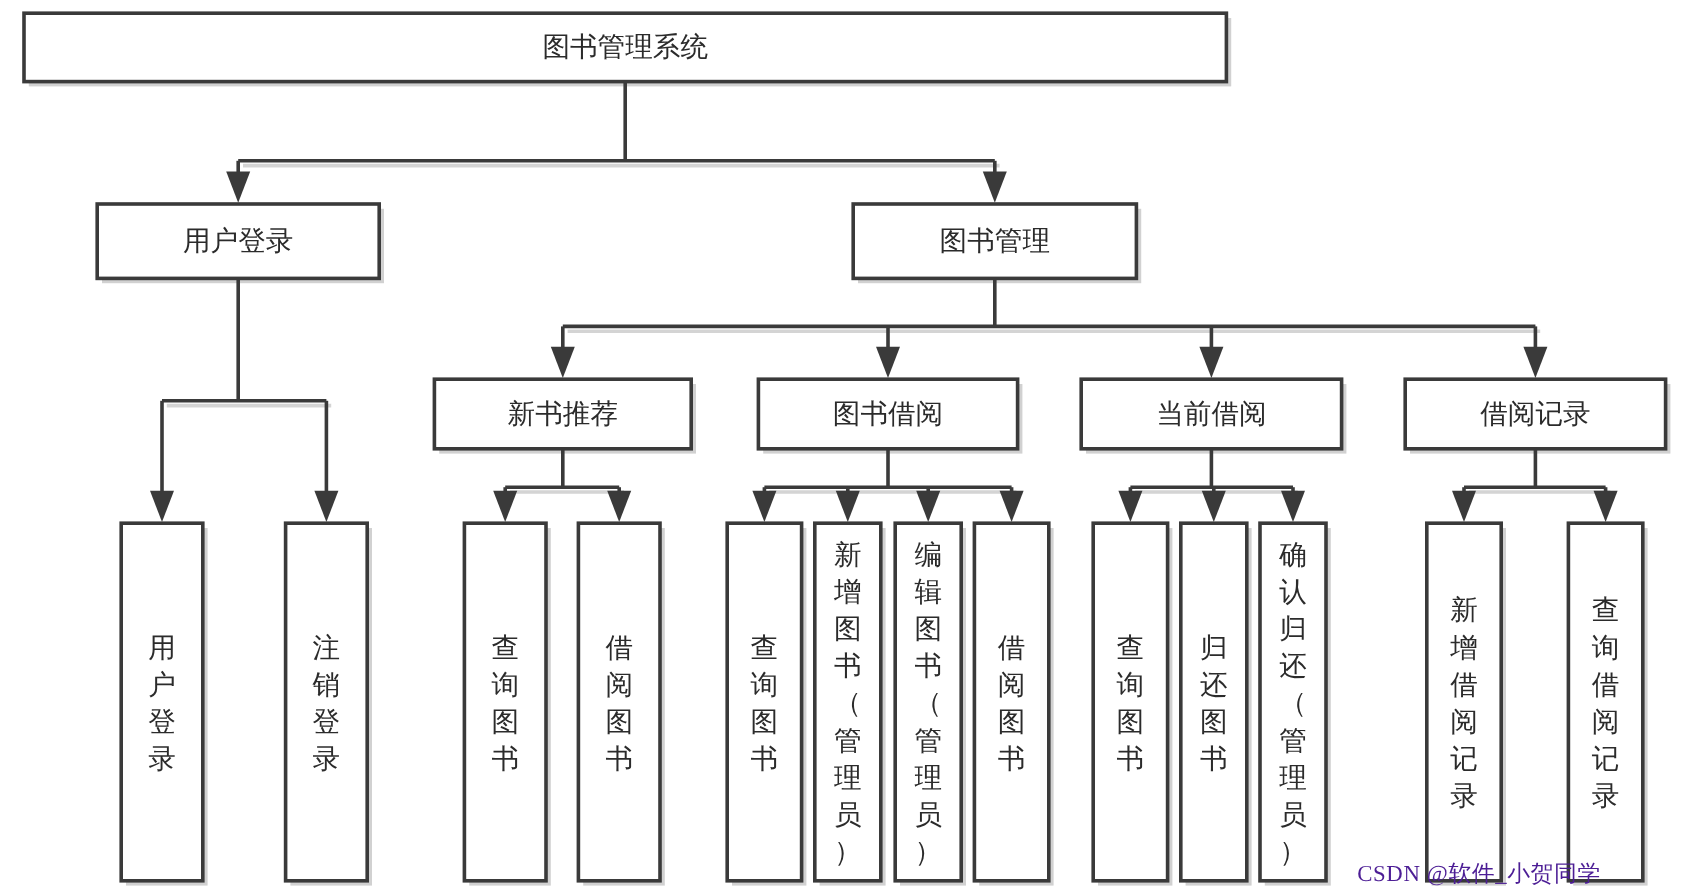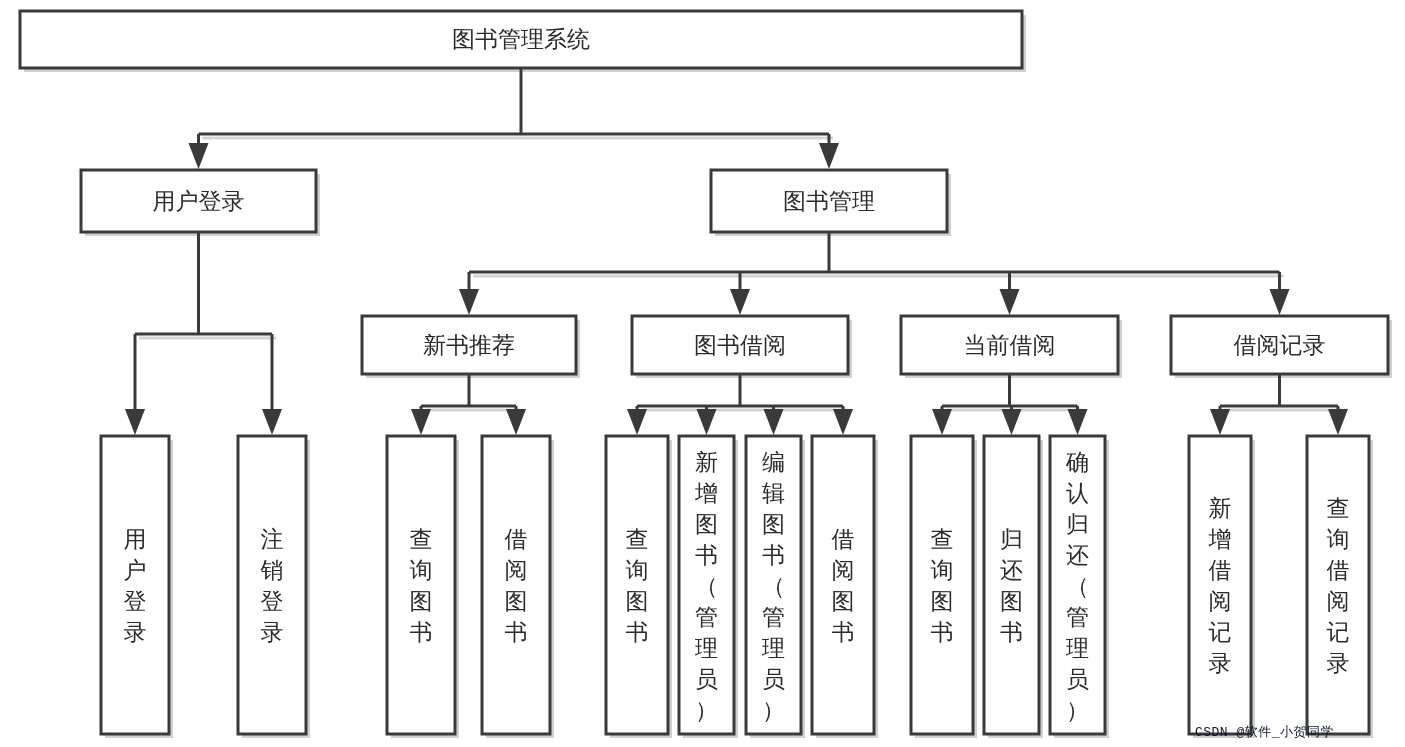--- a/index.html
+++ b/index.html
@@ -62,23 +62,23 @@
   .node-label-v {
     font-family: "DejaVu Sans", "Liberation Sans", sans-serif;
     font-size: 23px;
     fill: #2b2b2b;
     text-anchor: middle;
   }
   .watermark-text {
     position: absolute;
     right: 12px;
     bottom: 6px;
-    font-family: Liberation Mono, monospace;
-    font-size: 13px;
-    color: #0f172a;
+    font-family: Liberation Serif, serif;
+    font-size: 19px;
+    color: #4c1d95;
     white-space: nowrap;
     letter-spacing: 0.5px;
   }
 </style>
 </head>
 <body>
 
 <div id="diagram-root">
   <svg class="diagram-canvas" id="diagram-canvas" viewBox="0 0 1405 747">
       <g>

